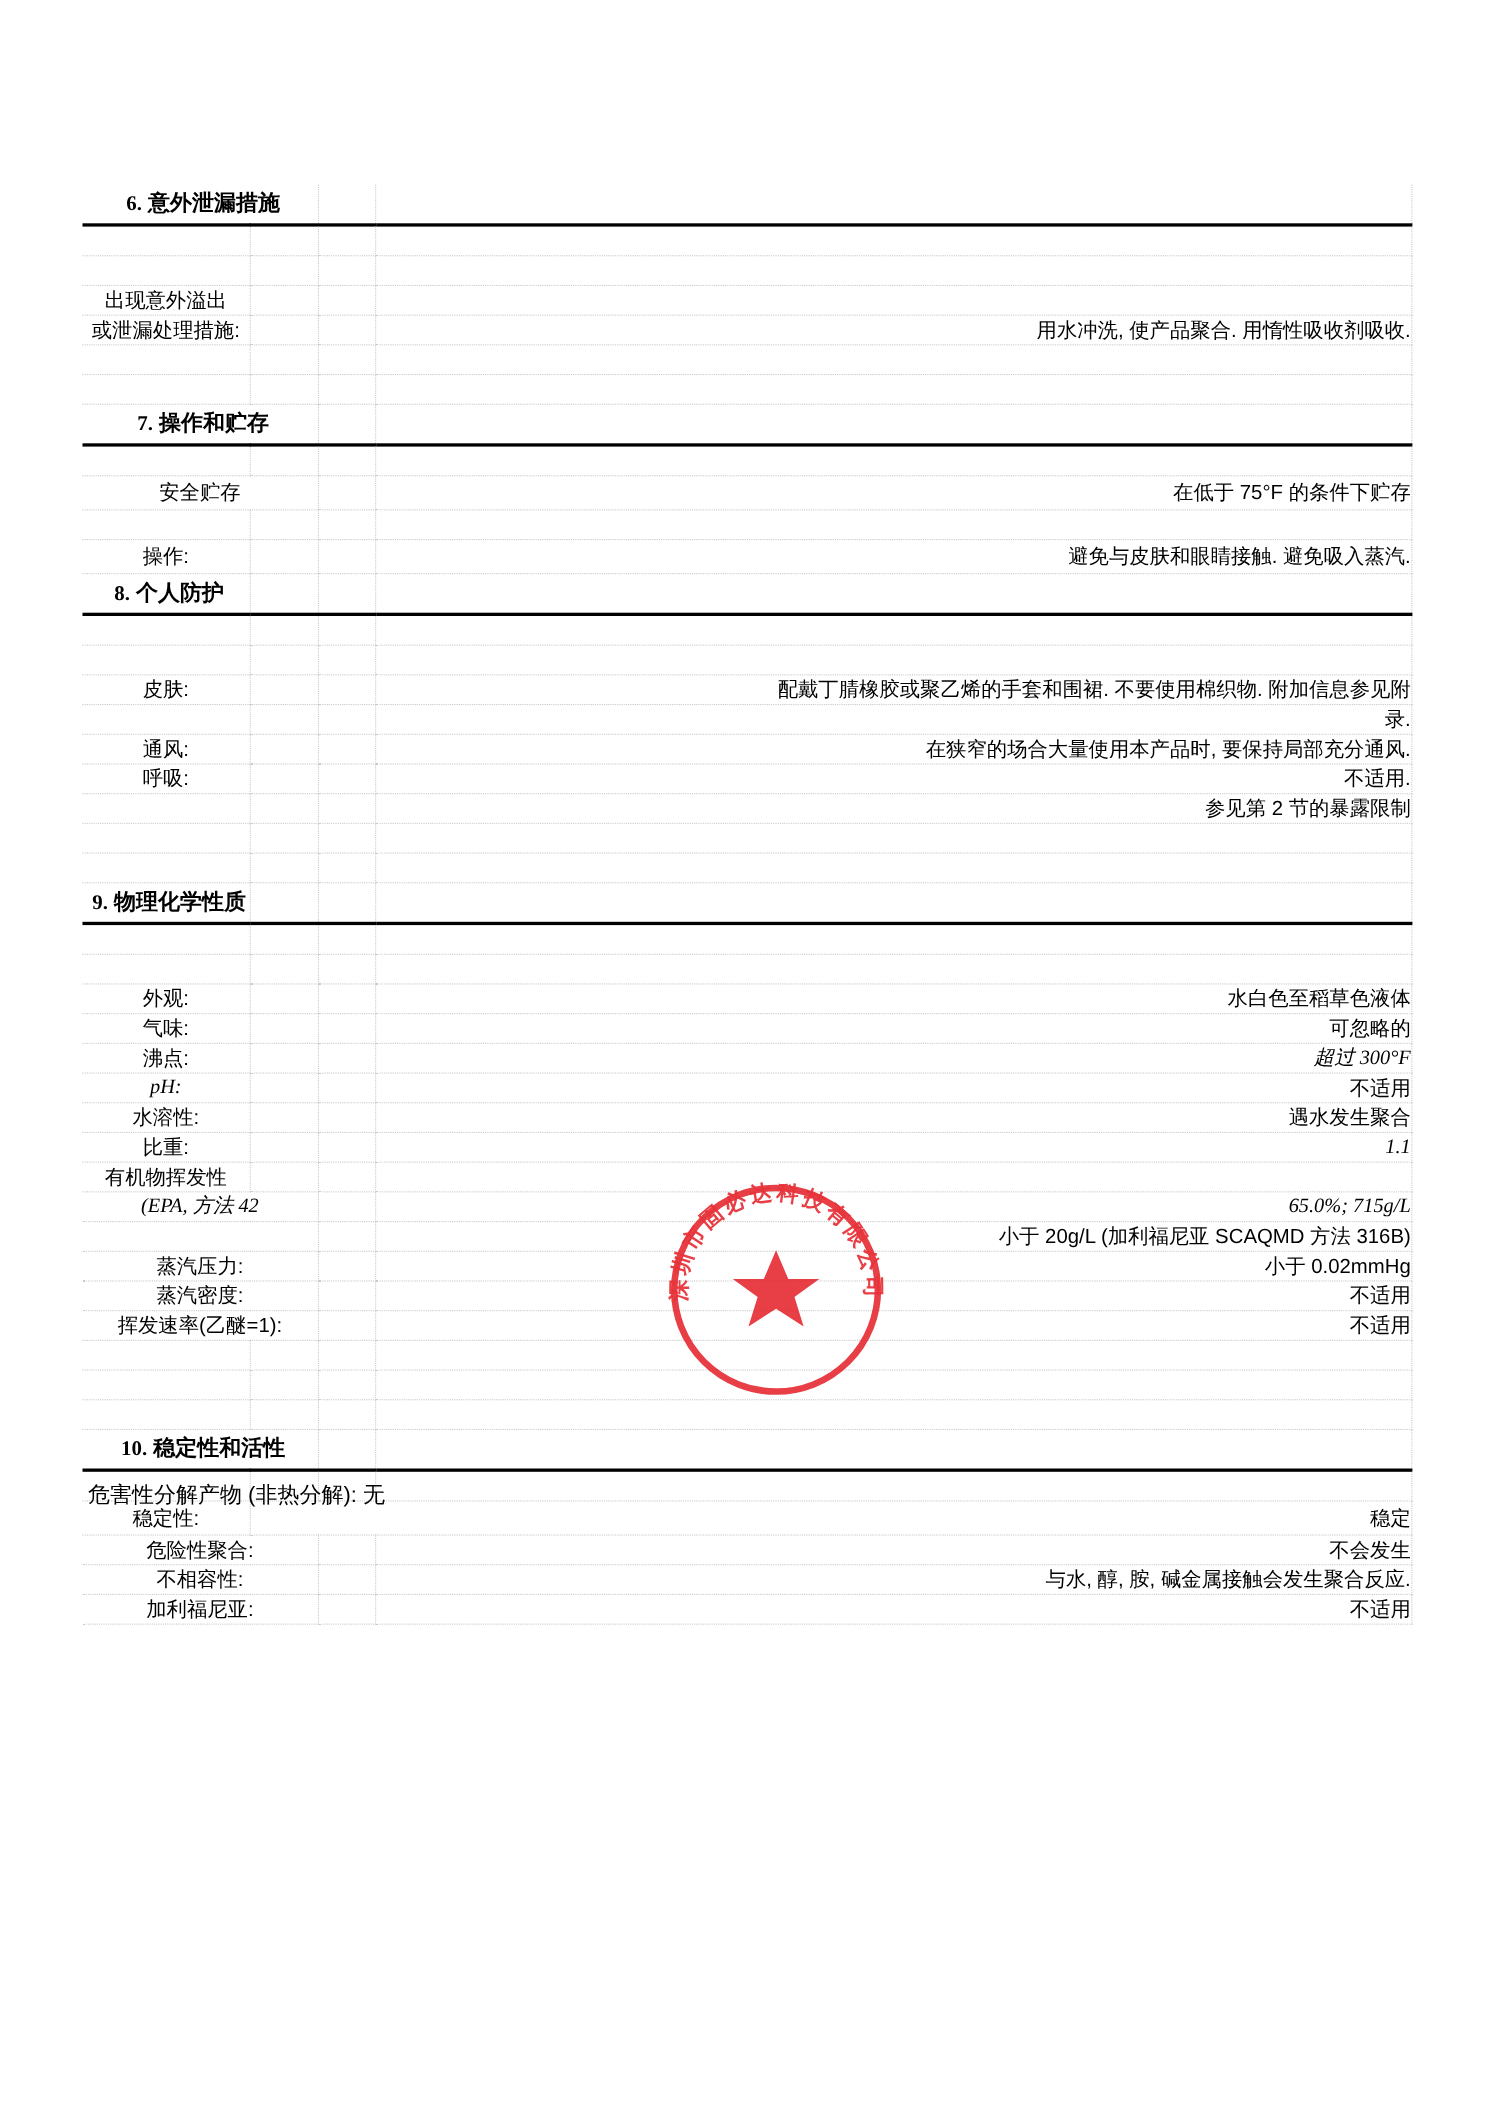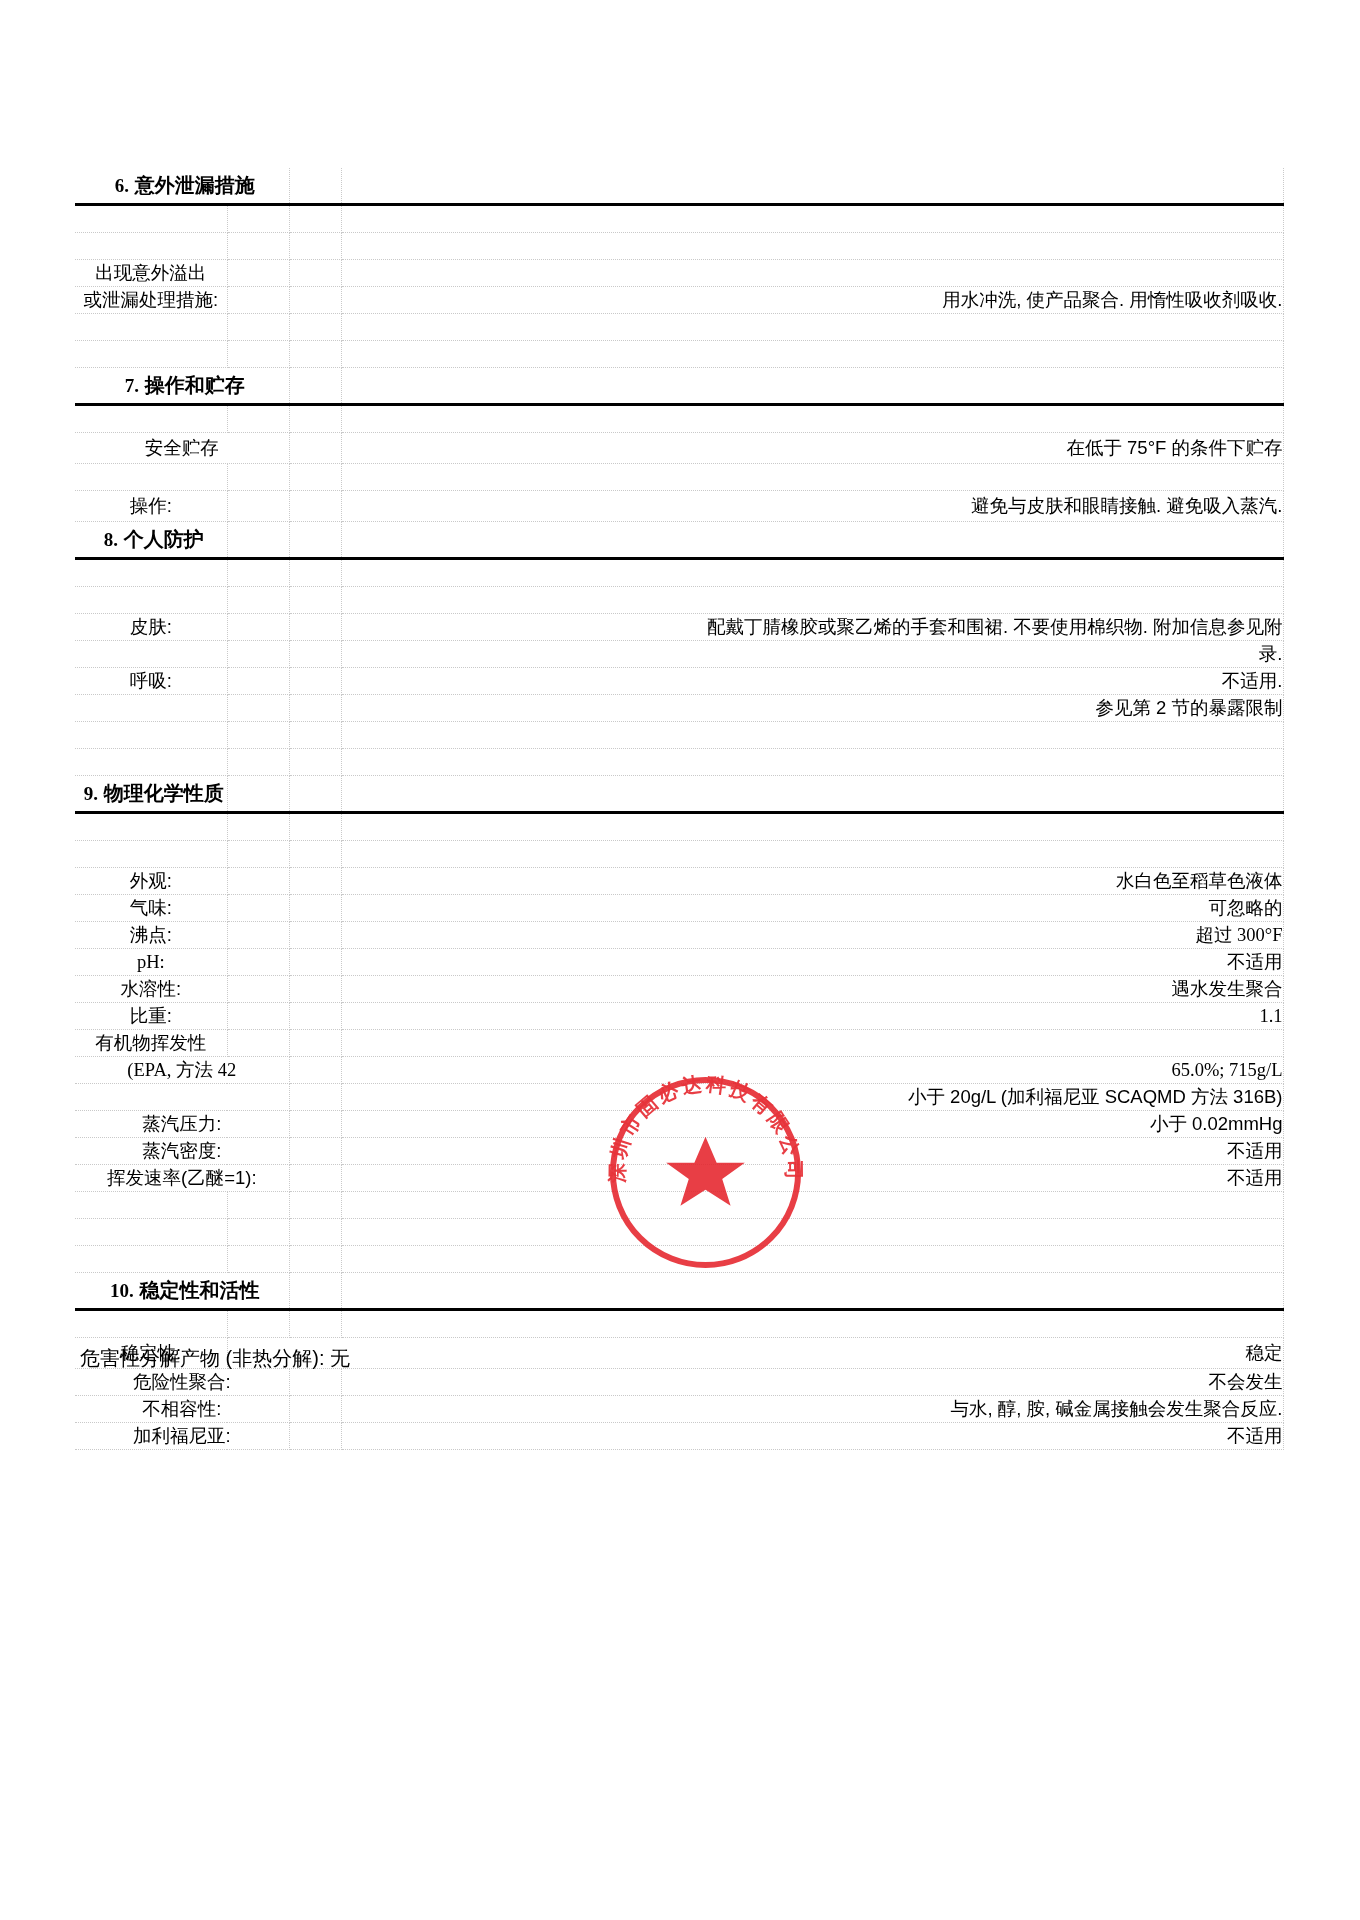--- a/index.html
+++ b/index.html
@@ -53,21 +53,21 @@
   tr.sec td.label{padding-left:6px;}
 
   .sec-num{font-family:"Liberation Serif","DejaVu Serif",serif;font-weight:bold;font-size:19px;}
   .sec-title{font-weight:bold;}
 
   
   tr.blank td{height:26px;}
   tr.tall td{height:30px;line-height:30px;}
 
   
-  .lat{font-family:"Liberation Serif","DejaVu Serif",serif;}
+  .lat{font-family:"Liberation Serif","DejaVu Serif",serif;font-style:italic;}
 
   
   #tailline{
     position:absolute;
     left:80px;
     top:1345px;
     font-size:20px;
     white-space:nowrap;
   }
 
@@ -198,20 +198,26 @@
         <td></td>
         <td class="val noright">配戴丁腈橡胶或聚乙烯的手套和围裙. 不要使用棉织物. 附加信息参见附</td>
       </tr>
       <tr>
         <td class="label"></td>
         <td></td>
         <td></td>
         <td class="val noright">录.</td>
       </tr>
       <tr>
+        <td class="label">通风:</td>
+        <td></td>
+        <td></td>
+        <td class="val noright">在狭窄的场合大量使用本产品时, 要保持局部充分通风.</td>
+      </tr>
+      <tr>
         <td class="label">呼吸:</td>
         <td></td>
         <td></td>
         <td class="val noright">不适用.</td>
       </tr>
       <tr>
         <td class="label"></td>
         <td></td>
         <td></td>
         <td class="val noright">参见第  2  节的暴露限制</td>

